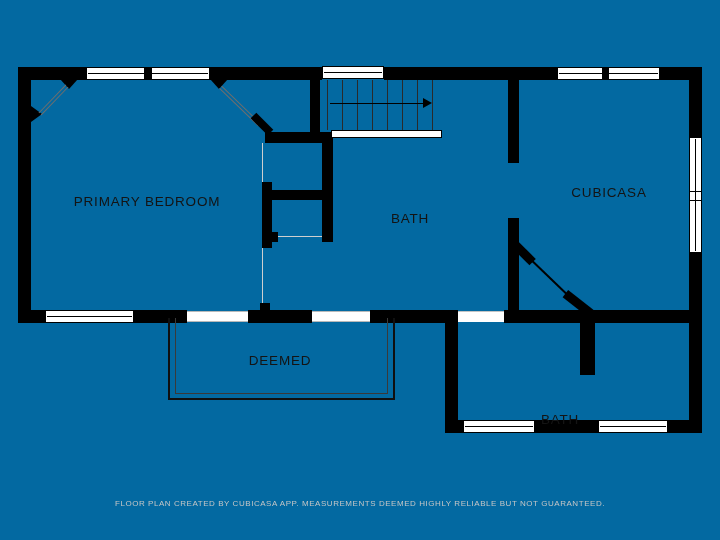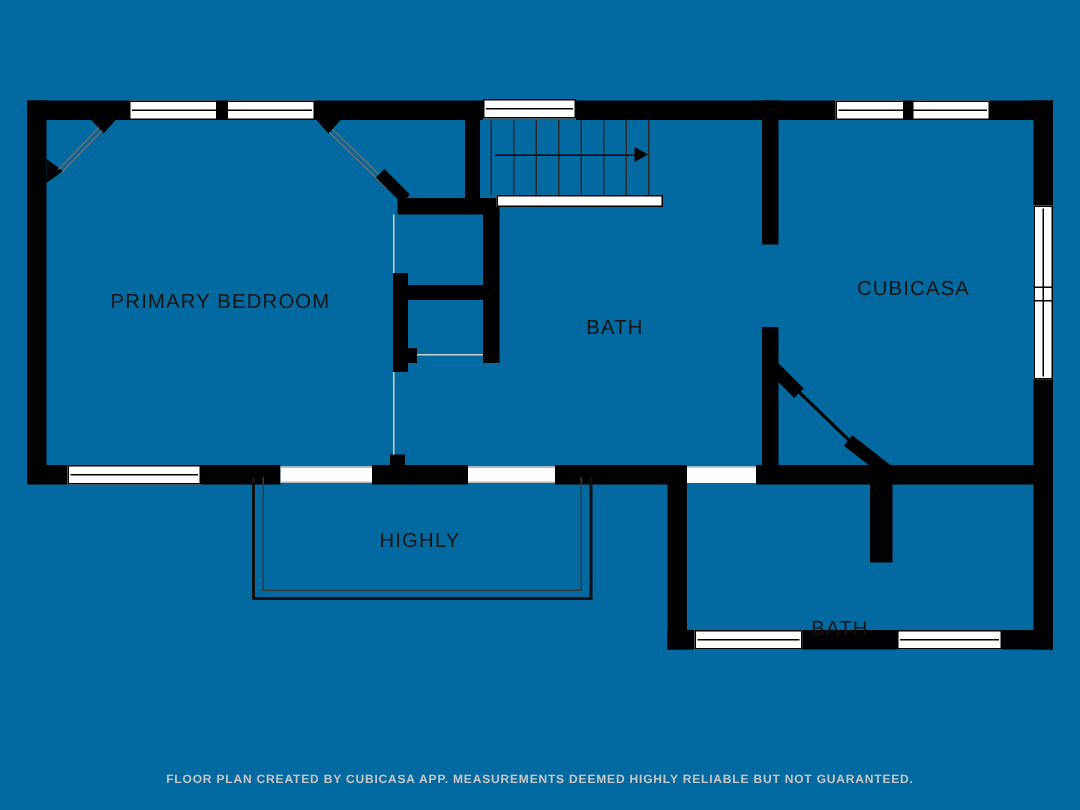--- a/index.html
+++ b/index.html
@@ -19,21 +19,21 @@
   .tri-arrow{position:absolute;width:0;height:0;border-top:5px solid transparent;border-bottom:5px solid transparent;border-left:9px solid #000;}
   .diag{position:absolute;background:#000;}
   .leaf{position:absolute;background:#000;height:2px;}
   .faint-v{position:absolute;width:1px;background:#cfcfcf;}
   .faint-h{position:absolute;height:1px;background:#cfcfcf;}
   .thresh{position:absolute;background:#fff;border-top:1px solid #b9b9b9;border-bottom:1px solid #b9b9b9;}
   .thresh-top{position:absolute;background:#fff;border-top:1px solid #c4c4c4;}
   .balcony-outer{position:absolute;border-left:2px solid #101010;border-right:2px solid #101010;border-bottom:2px solid #101010;box-sizing:border-box;}
   .balcony-inner{position:absolute;border-left:1px solid #3a3a3a;border-right:1px solid #3a3a3a;border-bottom:1px solid #3a3a3a;box-sizing:border-box;}
   .room-label{position:absolute;transform:translate(-50%,-50%);font-size:13.5px;letter-spacing:.8px;color:#141414;white-space:nowrap;}
-  .footer{position:absolute;left:0;right:0;top:515px;text-align:center;font-size:8px;letter-spacing:.55px;color:#c6c6c6;font-weight:bold;}
+  .footer{position:absolute;left:0;right:0;top:499px;text-align:center;font-size:8px;letter-spacing:.55px;color:#c6c6c6;}
 </style>
 </head>
 <body>
 
 <div class="canvas">
 
   <div class="wall" style="left:18px;top:67px;width:13px;height:255px;"></div>
 
   <div class="wall" style="left:18px;top:67px;width:68px;height:13px;"></div>
   <div class="window" style="left:86px;top:67px;width:124px;height:13px;">
@@ -119,18 +119,18 @@
   <div class="stair-line" style="left:330px;top:103px;width:94px;"></div>
   <div class="tri-arrow" style="left:423px;top:98px;"></div>
   <div class="landing" style="left:331px;top:130px;width:111px;height:8px;"></div>
 
   <div class="balcony-outer" style="left:168px;top:318px;width:227px;height:82px;"></div>
   <div class="balcony-inner" style="left:175px;top:318px;width:213px;height:76px;"></div>
 
   <div class="room-label" style="left:147px;top:201px;">PRIMARY BEDROOM</div>
   <div class="room-label" style="left:410px;top:218px;">BATH</div>
   <div class="room-label" style="left:609px;top:192px;">CUBICASA</div>
-  <div class="room-label" style="left:280px;top:360px;">HIGHLY</div>
+  <div class="room-label" style="left:280px;top:360px;">DEEMED</div>
   <div class="room-label" style="left:560px;top:379px;margin-top:40px;">BATH</div>
 
   <div class="footer">FLOOR PLAN CREATED BY CUBICASA APP. MEASUREMENTS DEEMED HIGHLY RELIABLE BUT NOT GUARANTEED.</div>
 
 </div>
 
 </body></html>

